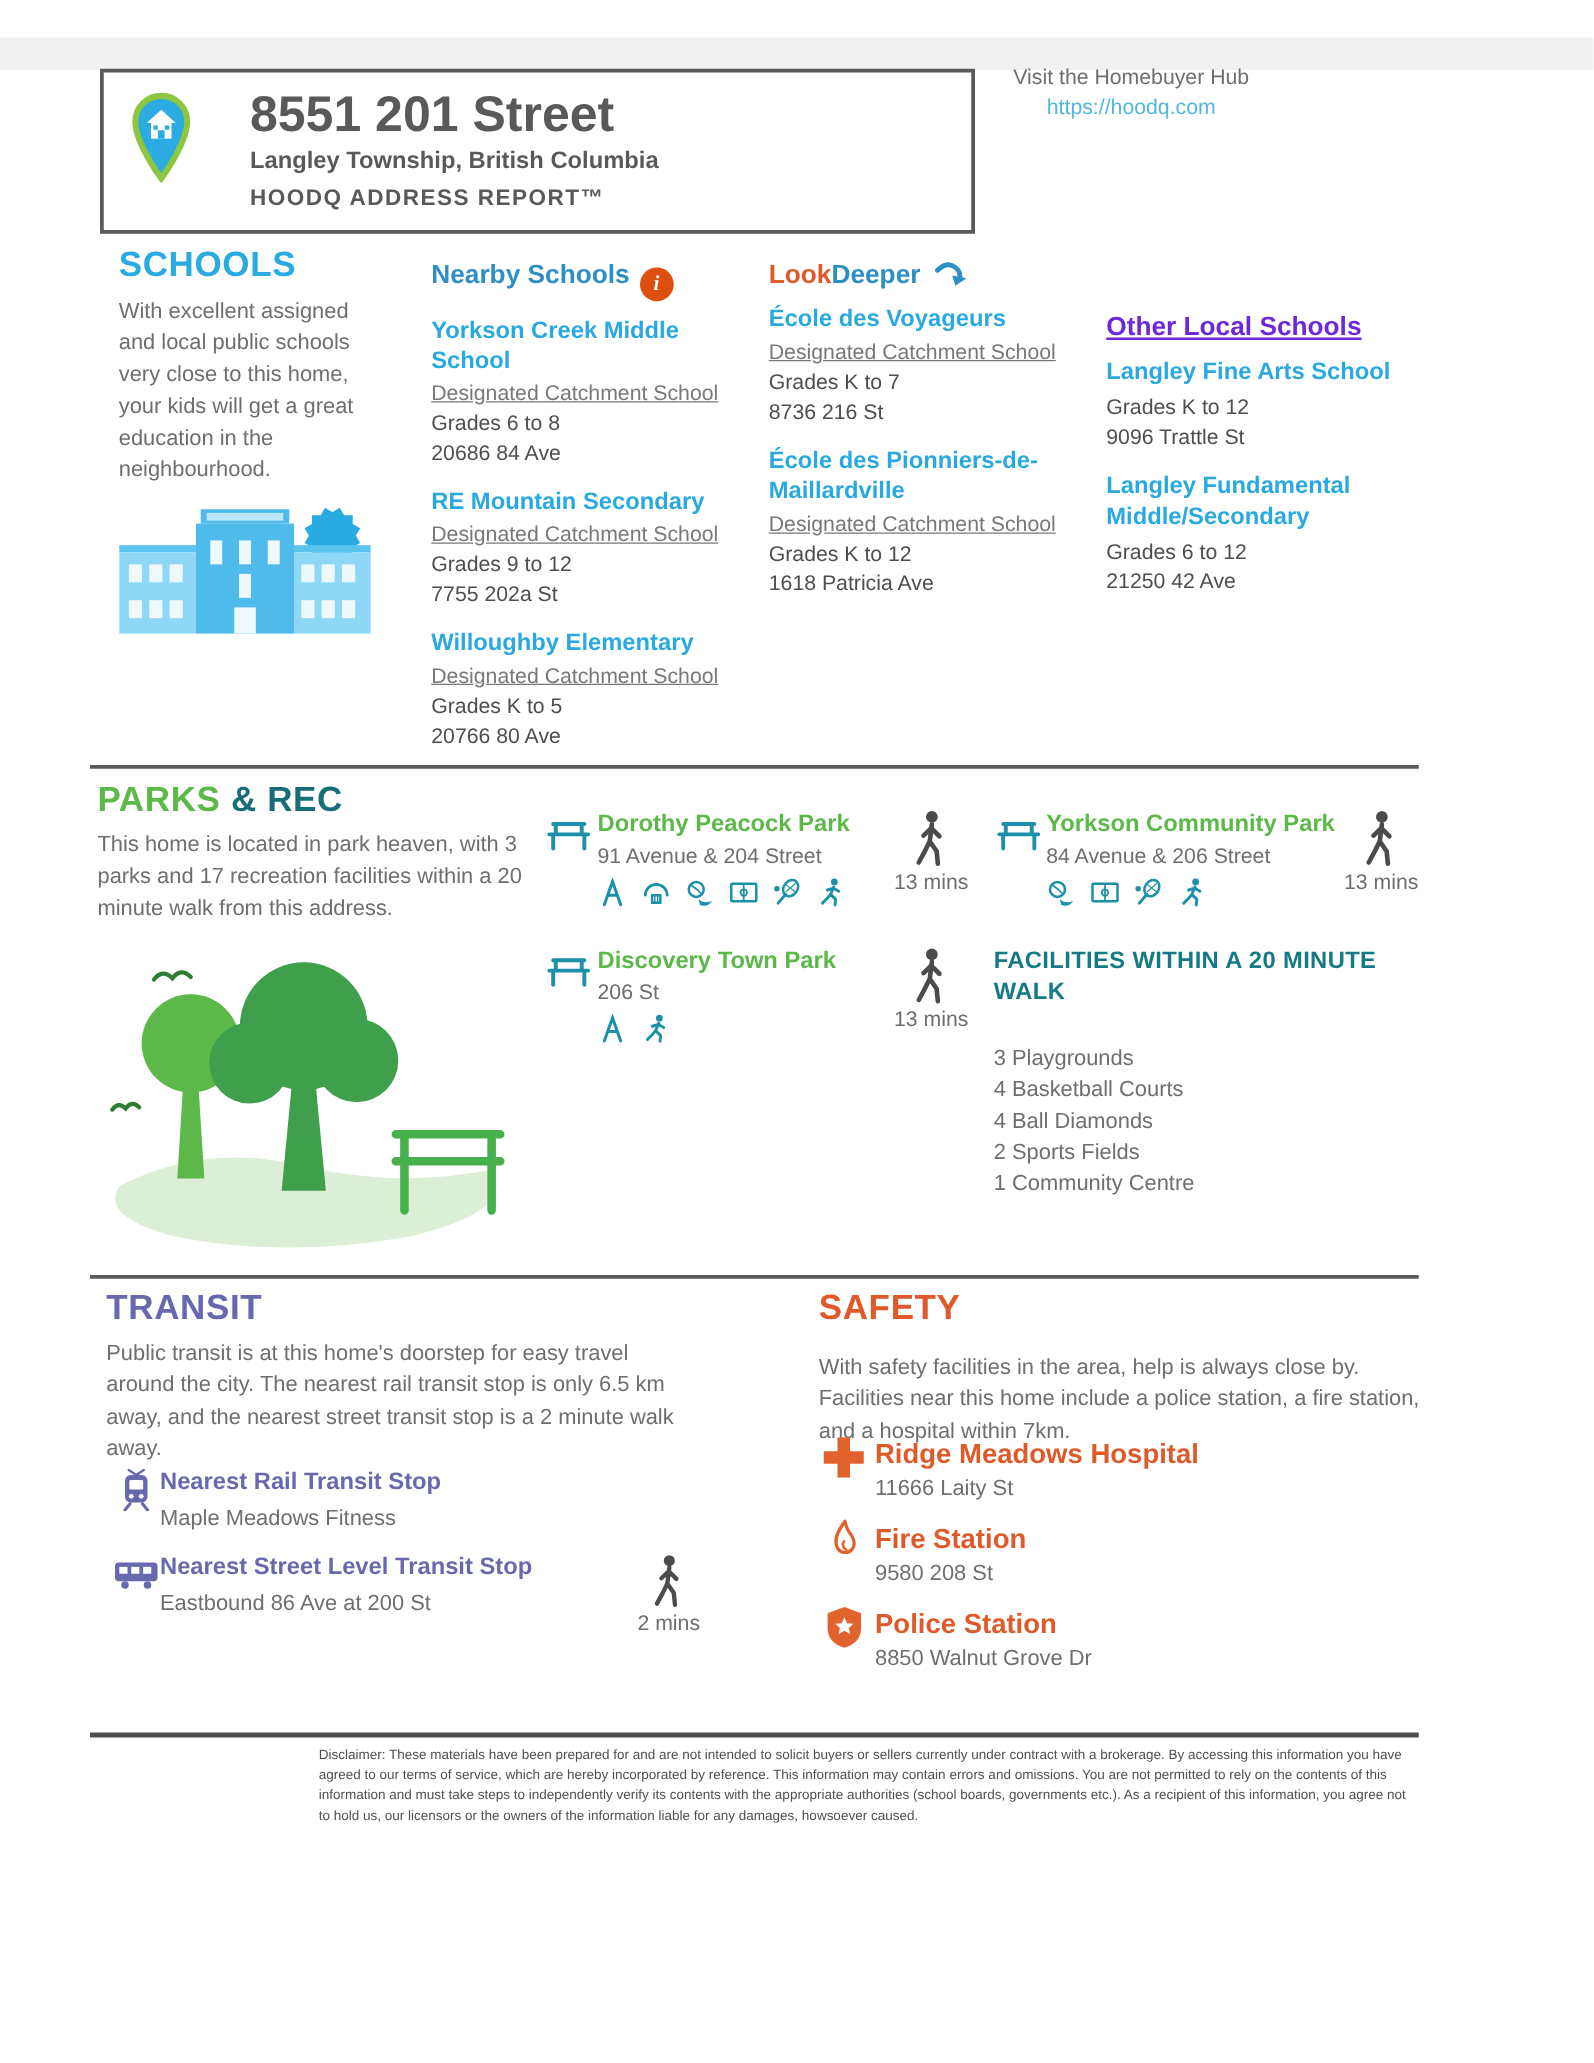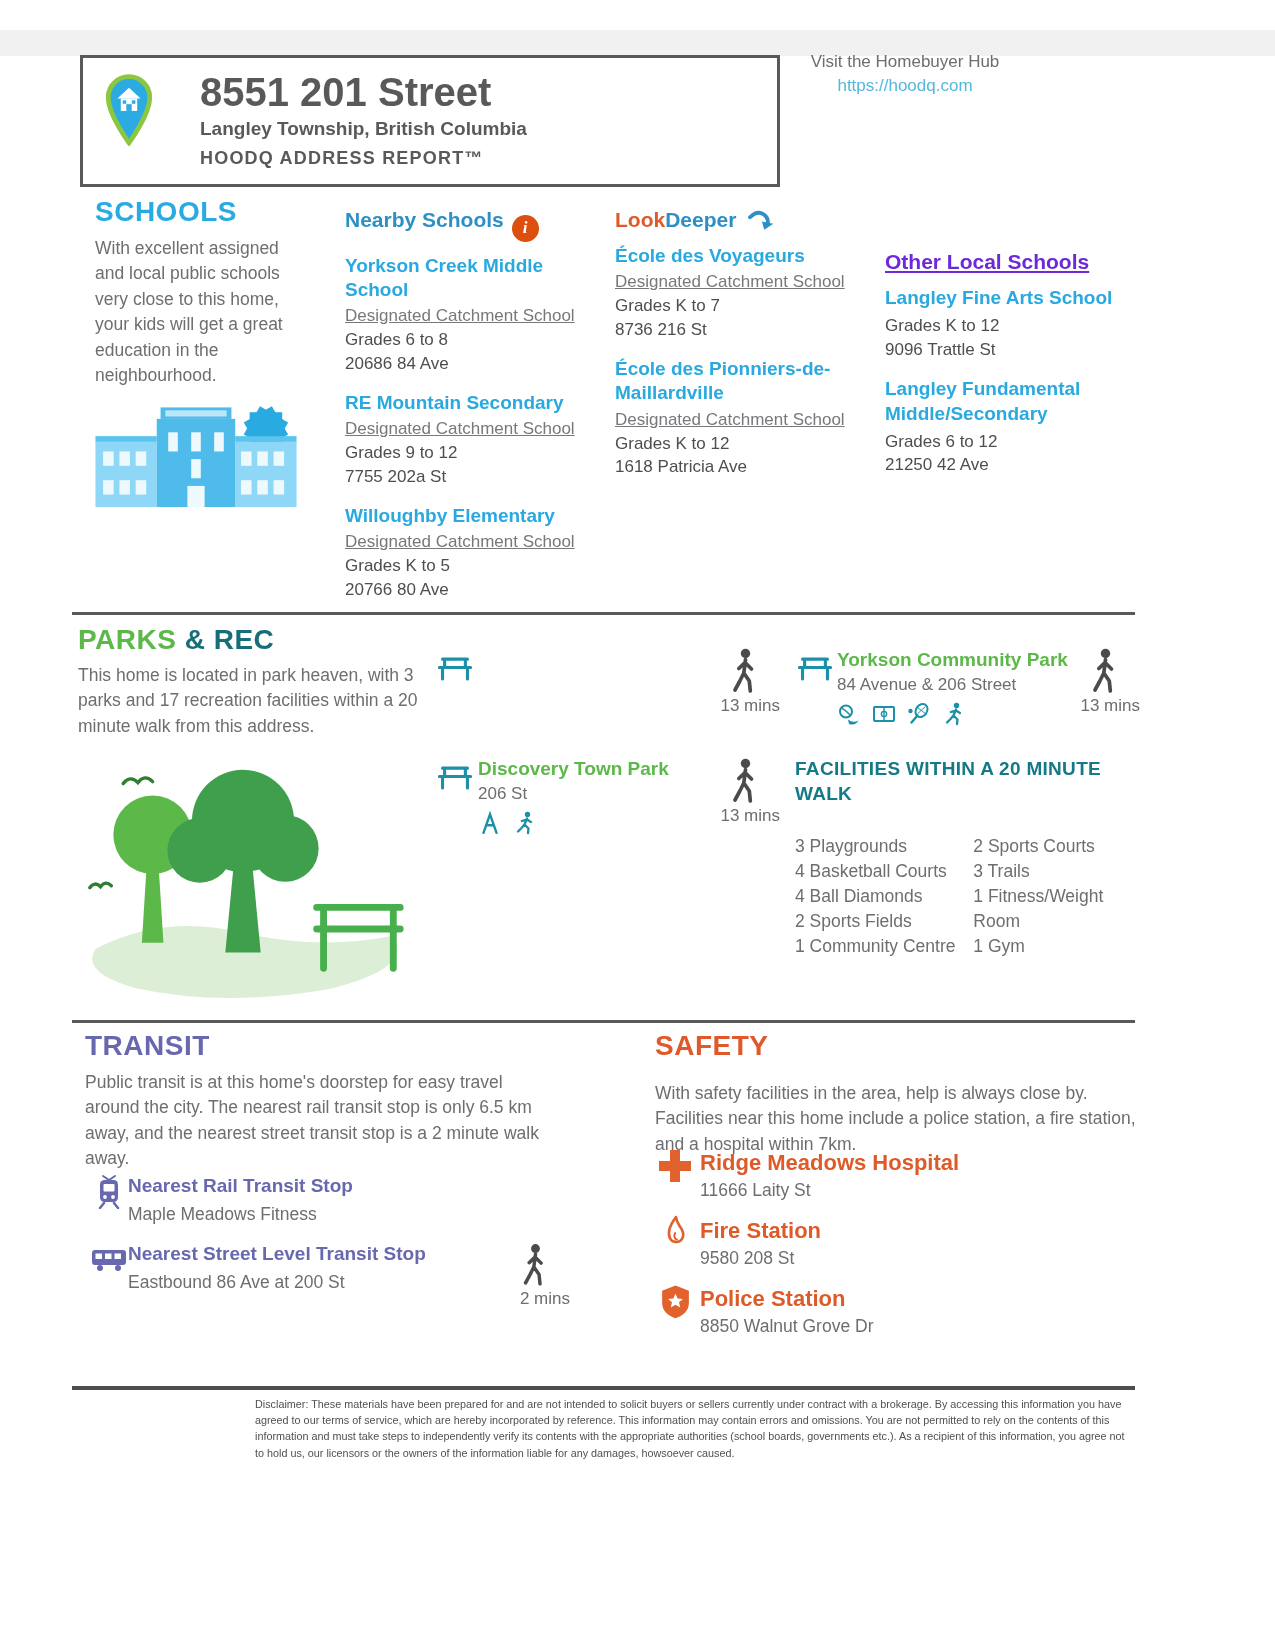--- a/index.html
+++ b/index.html
@@ -36,21 +36,21 @@
 
   .info-badge { display:inline-flex; width:27px; height:27px; border-radius:50%; background:#dd4f0e;
     color:#fff; align-items:center; justify-content:center; font:italic bold 17px "Liberation Serif", serif;
     vertical-align:-6px; margin-left:8px; }
 
   .divider { left:72px; width:1063px; height:3px; background:#58595b; }
 
   .park-name { font-size:19px; font-weight:bold; color:#5cb949; line-height:1.25; }
   .park-addr { font-size:17px; color:#6d6e71; margin-top:3px; }
   .fac-icons { margin-top:7px; display:flex; gap:11px; align-items:flex-end; color:#1b90a8; }
-  .walker-grp { width:70px; text-align:right; color:#4b4b4d; }
+  .walker-grp { width:70px; text-align:center; color:#4b4b4d; }
   .walker-grp .mins { font-size:17px; color:#6d6e71; margin-top:2px; }
 
   .fac-head { font-size:19px; font-weight:bold; color:#157a85; line-height:1.3; letter-spacing:.3px; }
   .fac-cols { display:flex; margin-top:28px; }
   .fac-cols ul { list-style:none; font-size:17.5px; color:#6d6e71; line-height:1.42; }
   .fac-col1 { width:182px; }
   .fac-col2 { width:160px; }
 
   .stop-label { font-size:19px; font-weight:bold; color:#6868ae; }
   .stop-value { font-size:17.5px; color:#6d6e71; margin-top:4px; }
@@ -272,20 +272,44 @@
         <path d="M14,150 q5,-7 11,-1 q5,-7 11,-1"></path>
       </g>
     </svg>
   </div>
 
   <div class="abs" style="left:437px; top:655px; color:#1b90a8;">
       <svg class="ic" style="width:36px;height:27px;">
         <use href="#i-bench"></use>
       </svg>
     </div>
+  <div class="abs" style="left:478px; top:648px; width:240px;">
+    <div class="park-name">Dorothy Peacock Park</div>
+    <div class="park-addr">91 Avenue &amp; 204 Street</div>
+    <div class="fac-icons">
+      <svg class="ic">
+          <use href="#i-slide"></use>
+        </svg>
+      <svg class="ic">
+          <use href="#i-hoop"></use>
+        </svg>
+      <svg class="ic">
+          <use href="#i-ball"></use>
+        </svg>
+      <svg class="ic">
+          <use href="#i-field"></use>
+        </svg>
+      <svg class="ic">
+          <use href="#i-racquet"></use>
+        </svg>
+      <svg class="ic">
+          <use href="#i-runner"></use>
+        </svg>
+    </div>
+  </div>
   <div class="abs walker-grp" style="left:710px; top:648px;">
     <svg style="width:34px;height:46px;margin:0 auto;">
         <use href="#i-walker"></use>
       </svg>
     <div class="mins">13 mins</div>
   </div>
 
   <div class="abs" style="left:797px; top:655px; color:#1b90a8;">
       <svg class="ic" style="width:36px;height:27px;">
         <use href="#i-bench"></use>
@@ -343,26 +367,20 @@
   <div class="abs" style="left:795px; top:757px; width:335px;">
     <div class="fac-head">FACILITIES WITHIN A 20 MINUTE WALK</div>
     <div class="fac-cols">
       <ul class="fac-col1">
         <li>3 Playgrounds</li>
         <li>4 Basketball Courts</li>
         <li>4 Ball Diamonds</li>
         <li>2 Sports Fields</li>
         <li>1 Community Centre</li>
       </ul>
-      <ul class="fac-col2">
-        <li>2 Sports Courts</li>
-        <li>3 Trails</li>
-        <li>1 Fitness/Weight Room</li>
-        <li>1 Gym</li>
-      </ul>
     </div>
   </div>
 
   <div class="abs divider" style="top:1020px;"></div>
 
   <div class="abs h-section purple" style="left:85px; top:1030px;">TRANSIT</div>
   <div class="abs para" style="left:85px; top:1070px; width:468px;">Public transit is at this home's doorstep for easy travel around the city. The nearest rail transit stop is only 6.5 km away, and the nearest street transit stop is a 2 minute walk away.</div>
 
   <div class="abs" style="left:95px; top:1172px; color:#6868ae;">
     <svg width="28" height="37" viewBox="0 0 28 37">

